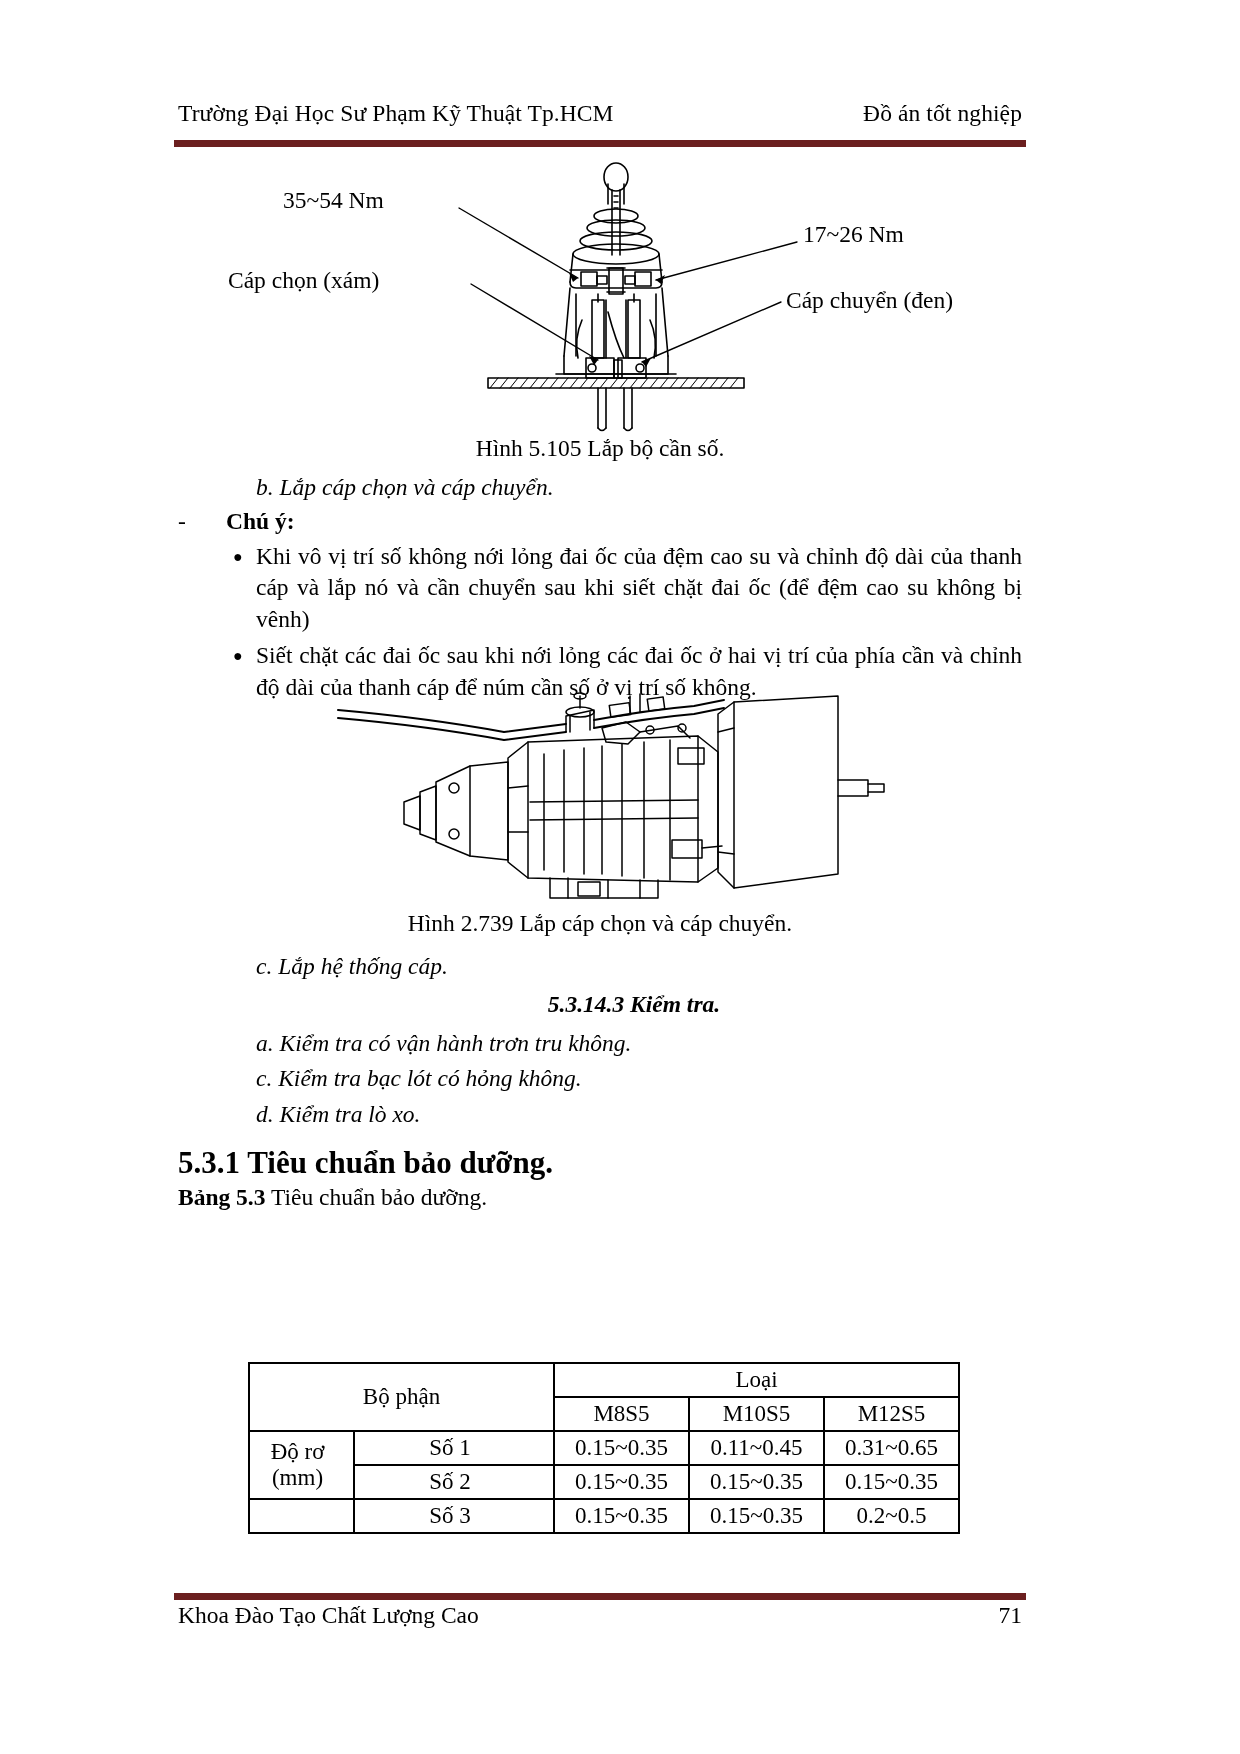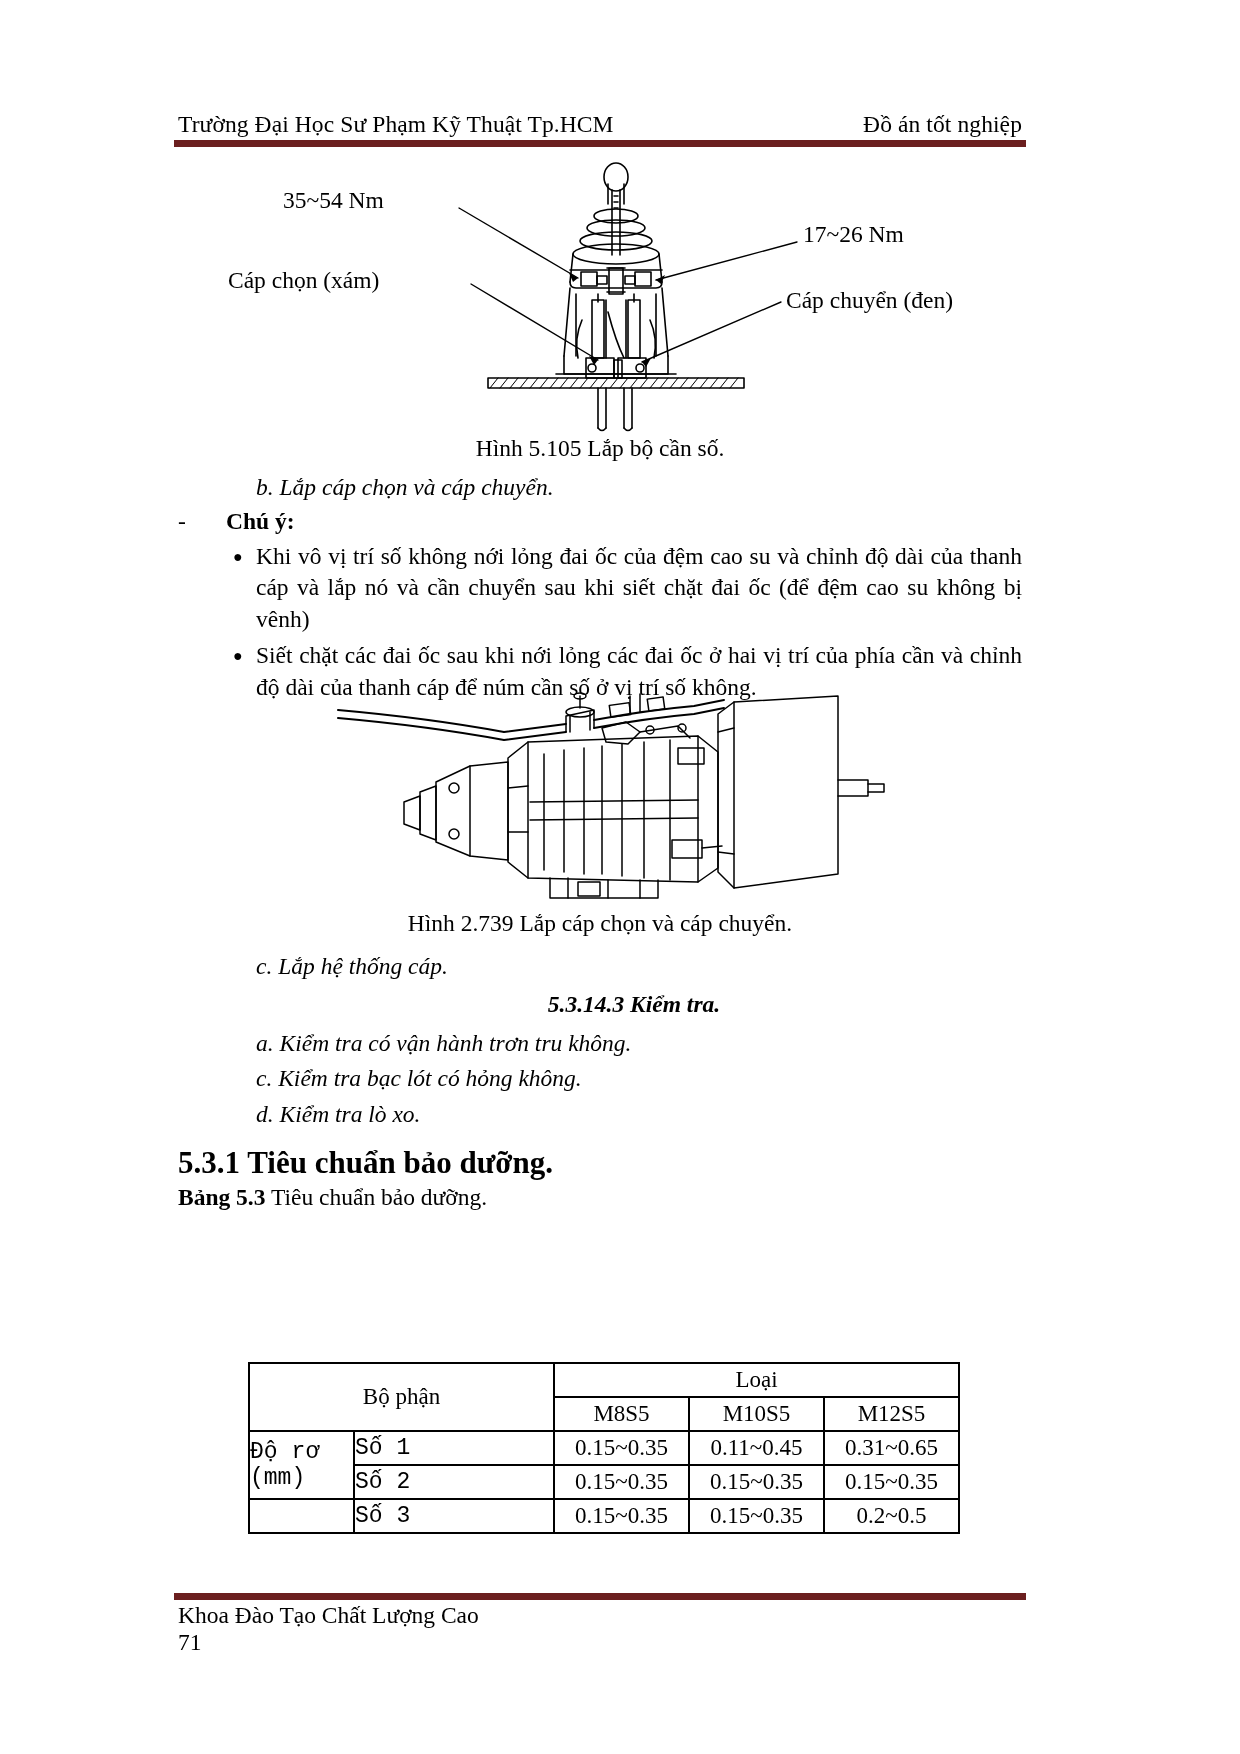--- a/index.html
+++ b/index.html
@@ -22,21 +22,20 @@
   .header {
     position: absolute;
     left: 178px;
     top: 100px;
     width: 844px;
     display: flex;
     justify-content: space-between;
     align-items: baseline;
     font-size: 23.5px;
     letter-spacing: 0.1px;
-    margin-top: 11px;
   }
   .hdr-left { white-space: nowrap; }
   .hdr-right { white-space: nowrap; }
 
   .rule {
     position: absolute;
     left: 174px;
     width: 852px;
     height: 6px;
     background: #6b1f1f;
@@ -48,21 +47,20 @@
   
   .footer {
     position: absolute;
     left: 178px;
     top: 1602px;
     width: 844px;
     display: flex;
     justify-content: space-between;
     align-items: baseline;
     font-size: 23.5px;
-    flex-direction: column;
   }
 
   
   .fig1-wrap {
     position: absolute;
     left: 178px;
     top: 160px;
     width: 844px;
     height: 275px;
   }
@@ -176,21 +174,21 @@
     table-layout: fixed;
   }
   .tbl td, .tbl th {
     border: 2px solid #000;
     padding: 2px 8px;
     font-weight: normal;
     text-align: center;
     height: 34px;
     box-sizing: border-box;
   }
-  .tbl .c-left { text-align: left; padding-left: 0; font-family: Liberation Mono, monospace; }
+  .tbl .c-left { text-align: center; padding-left: 0; }
   .w-a { width: 105px; }
   .w-b { width: 200px; }
   .w-c { width: 135px; }
 </style>
 </head>
 <body>
 
 <div class="page">
 
   <div class="header">

